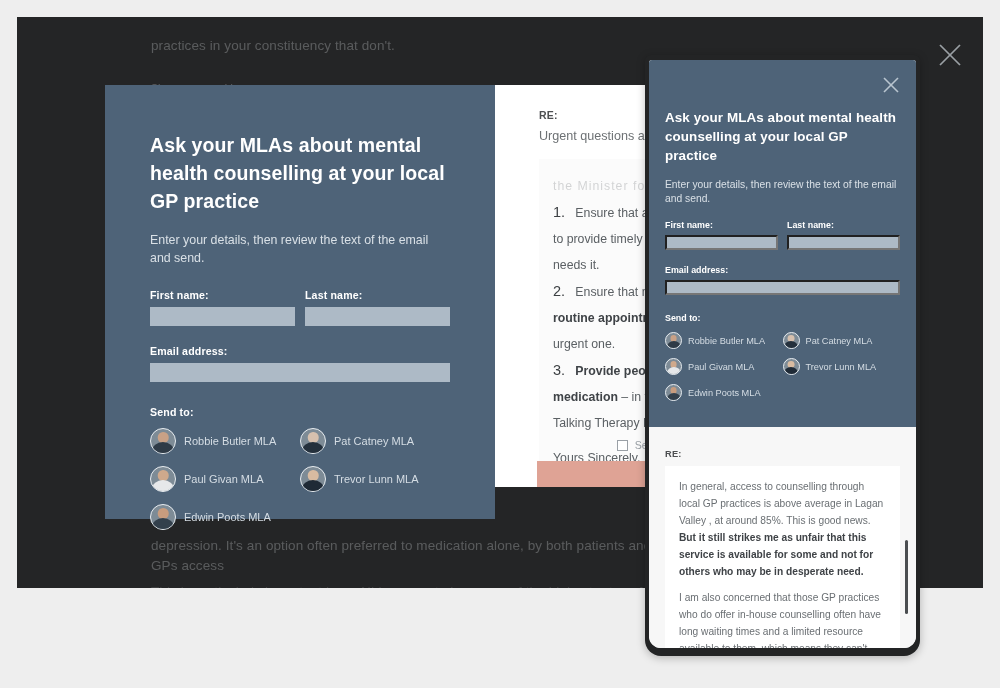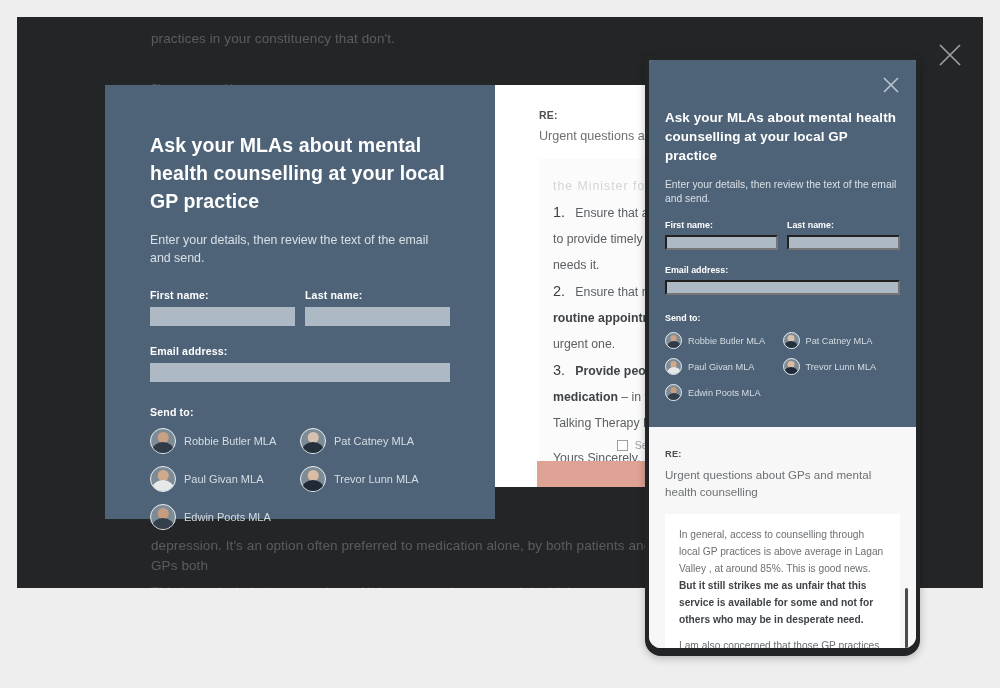--- a/index.html
+++ b/index.html
@@ -28,21 +28,21 @@
   
   .bg-text {
     position: absolute;
     color: #a9acae;
     opacity: .40;
     font-size: 13.5px;
     line-height: 20px;
     letter-spacing: .1px;
     white-space: nowrap;
   }
-  #bg-line-1 { left: 134px; top: 12px; }
+  #bg-line-1 { left: 134px; top: 19px; }
   #bg-link   { left: 134px; top: 61px; font-size: 10.5px; opacity:.45; }
   #bg-line-2 { left: 134px; top: 519px; }
   #bg-line-3 { left: 134px; top: 539px; }
   #bg-line-4 { left: 134px; top: 565px; opacity:.20; }
 
   
   #close-outer {
     position: absolute; right: 16px; top: 21px;
     width: 34px; height: 34px; cursor: pointer;
   }
@@ -224,21 +224,21 @@
 <body>
 
 <div id="root">
 
   <div id="backdrop">
     <div id="backdrop-inner-shadow"></div>
 
     <span class="bg-text" id="bg-line-1">practices in your constituency that don't.</span>
     <span class="bg-text" id="bg-link">Show usage guide</span>
     <span class="bg-text" id="bg-line-2">depression. It's an option often preferred to medication alone, by both patients and</span>
-    <span class="bg-text" id="bg-line-3">GPs both</span>
+    <span class="bg-text" id="bg-line-3">GPs access</span>
     <span class="bg-text" id="bg-line-4">This is particularly important here. NI happens to have one of the highest rates of</span>
 
     <div id="close-outer">
       <svg viewBox="0 0 34 34" aria-hidden="true">
         <line x1="7" y1="7" x2="27" y2="27" stroke="#9aa0a4" stroke-width="1.7"></line>
         <line x1="27" y1="7" x2="7" y2="27" stroke="#9aa0a4" stroke-width="1.7"></line>
       </svg>
     </div>
   </div>
 
@@ -419,21 +419,20 @@
                 <span class="head"></span>
                 <span class="body"></span>
               </span>
             <span class="nm">Edwin Poots MLA</span>
           </div>
         </div>
       </div>
 
       <div id="m-email">
         <div class="m-re">RE:</div>
-        <div class="m-subject">Urgent questions about GPs and mental health counselling</div>
 
         <div class="m-card">
           <p>
             <span>In general, access to counselling through local GP practices is above average in Lagan Valley , at around 85%. This is good news. </span><b>But it still strikes me as unfair that this service is available for some and not for others who may be in desperate need.</b>
           </p>
           <p>I am also concerned that those GP practices who do offer in-house counselling often have long waiting times and a limited resource available to them, which means they can't offer counselling to everybody who might</p>
           <span class="m-scroll"></span>
         </div>
       </div>
 

